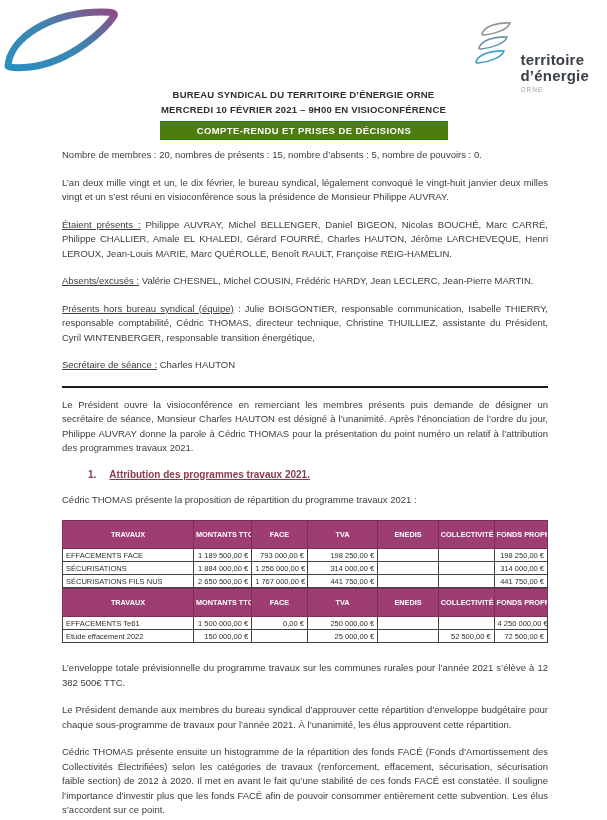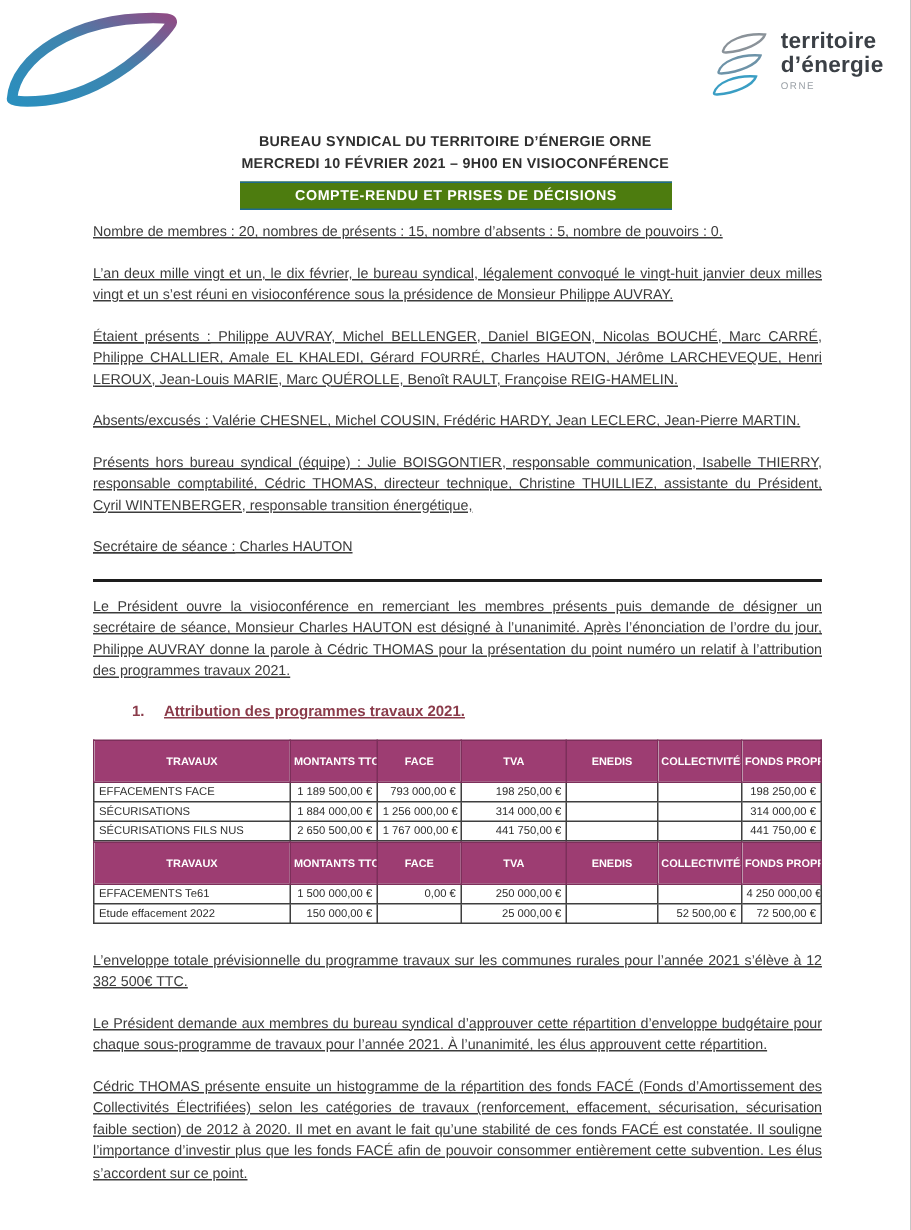--- a/index.html
+++ b/index.html
@@ -10,35 +10,35 @@
     margin:0 auto;
     background:#ffffff;
     font-family:"Liberation Sans", sans-serif;
     color:#3c3c3c;
     overflow:hidden;
   }
   
   .logo-left { position:absolute; top:4px; left:2px; width:120px; height:72px; }
   .logo-right { position:absolute; top:20px; right:18px; display:flex; align-items:flex-start; gap:7px; }
   .logo-right .leaves { width:40px; height:46px; }
-  .brand { line-height:1; }
+  .brand { line-height:1;margin-top:32px; }
   .brand .brand-line { font-size:15px; color:#3b4046; letter-spacing:0.2px; line-height:16px; font-weight:bold; }
   .brand .brand-region { font-size:6.5px; color:#9aa0a6; letter-spacing:1px; margin-top:3px; }
   
   .title-block { position:absolute; top:88px; left:0; right:0; text-align:center; }
   .title-line { font-size:9.5px; font-weight:bold; color:#2f2f2f; line-height:14.5px; letter-spacing:0.2px; }
   .banner {
     position:absolute; top:121px; left:160px; width:288px; height:19px;
     display:flex; align-items:center; justify-content:center;
     color:#ffffff; font-weight:bold; font-size:9.5px; letter-spacing:0.4px;
     border-top:1px solid #1e6a8e; border-bottom:1px solid #1e6a8e;
   }
   
   .content { position:absolute; top:148px; left:62px; width:486px; }
-  p.doc { font-size:9.5px; line-height:14.5px; text-align:justify; margin-bottom:13px; color:#3c3c3c;text-decoration:underline; }
+  p.doc { font-size:9.5px; line-height:14.5px; text-align:justify; margin-bottom:13px; color:#3c3c3c; }
   .lead { text-decoration:underline; }
   .rule { border:none; border-top:2px solid #1d1d1d; margin:2px 0 10px 0; }
   .section-heading { margin:2px 0 13px 26px; font-size:10px; font-weight:bold; }
   .section-heading .num { margin-right:13px; }
   .section-heading .txt { text-decoration:underline; }
   
   table.repartition { width:100%; border-collapse:collapse; table-layout:fixed; }
   table.repartition th {
     color:#fff; font-size:7.3px; font-weight:bold; text-align:center;
     padding:9px 2px; border:0.8px solid #7c2f5a; text-transform:uppercase;
@@ -110,20 +110,21 @@
     <p class="doc"><span class="lead">Secrétaire de séance :</span><span> Charles HAUTON</span></p>
 
     <hr class="rule">
 
     <p class="doc">Le Président ouvre la visioconférence en remerciant les membres présents puis demande de désigner un secrétaire de séance, Monsieur Charles HAUTON est désigné à l’unanimité. Après l’énonciation de l’ordre du jour, Philippe AUVRAY donne la parole à Cédric THOMAS pour la présentation du point numéro un relatif à l’attribution des programmes travaux 2021.</p>
 
     <div class="section-heading" id="sectionHeading" style="color: rgb(138, 59, 74);">
       <span class="num">1.</span><span class="txt">Attribution des programmes travaux 2021.</span>
     </div>
 
+    <p class="doc">Cédric THOMAS présente la proposition de répartition du programme travaux 2021 :</p>
 
     <div class="tables-wrap">
       <table class="repartition">
           <colgroup>
             <col>
             <col>
             <col>
             <col>
             <col>
             <col>

